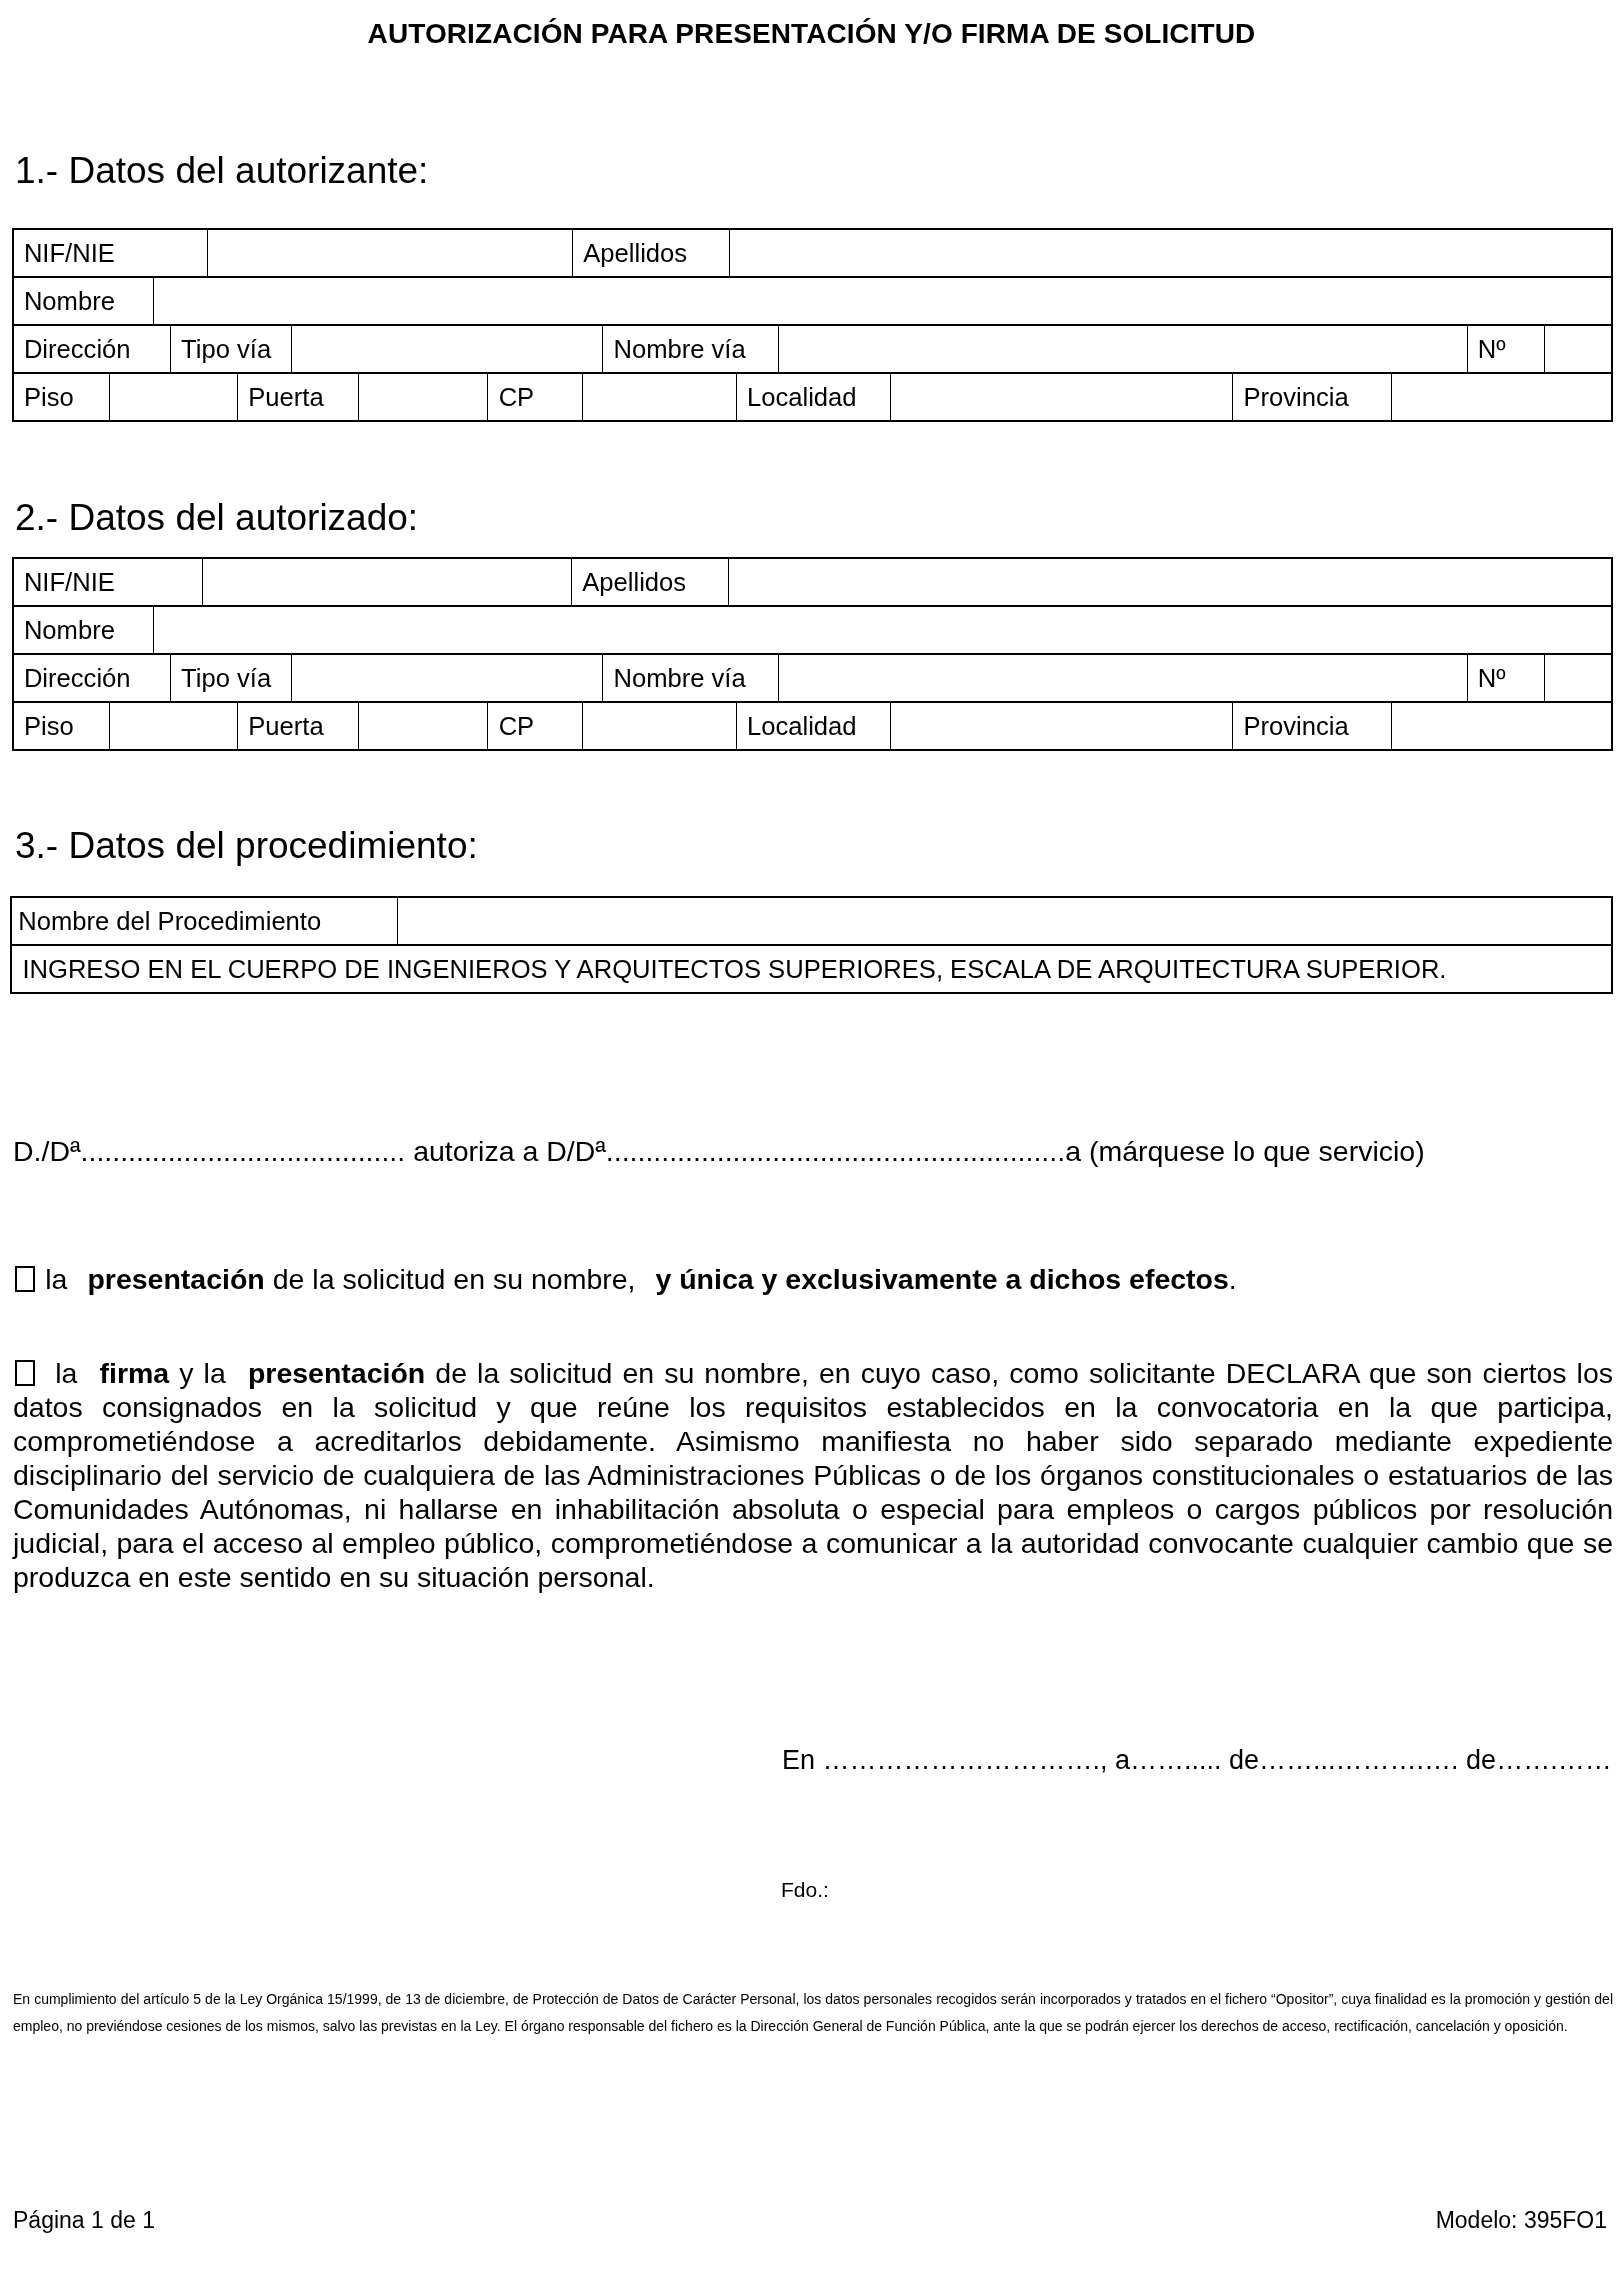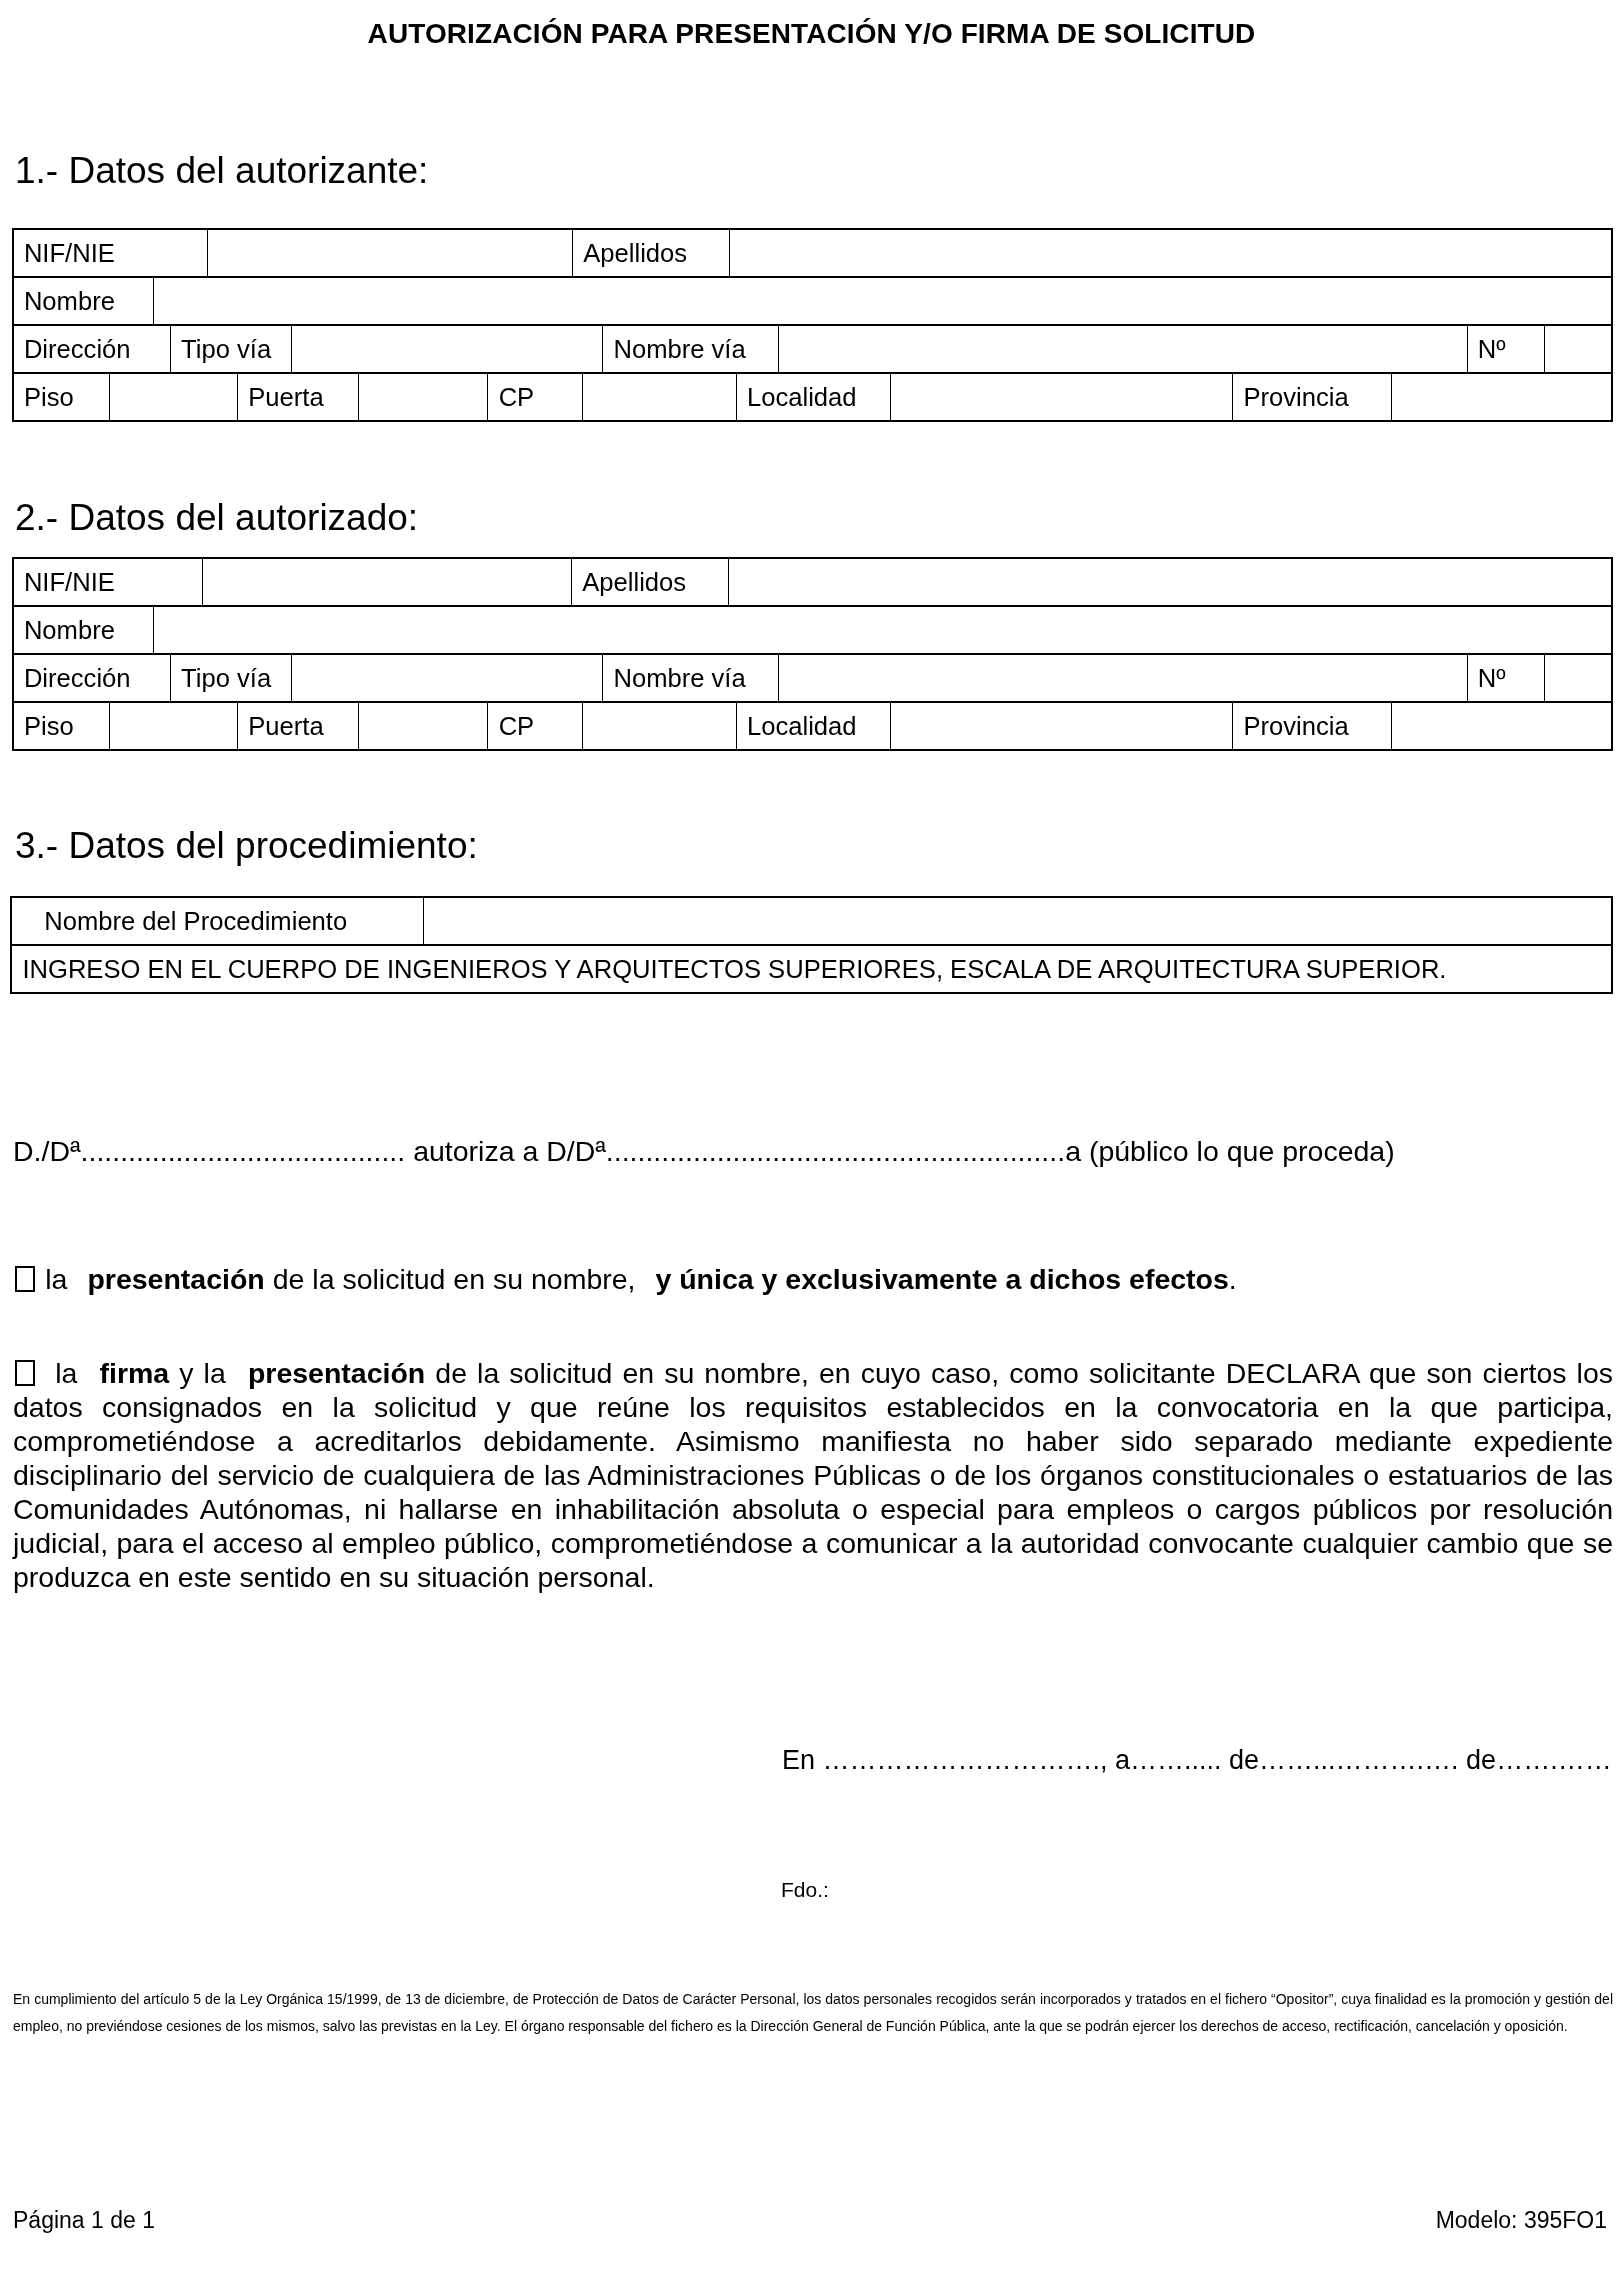--- a/index.html
+++ b/index.html
@@ -143,36 +143,36 @@
   </tbody>
     </table>
 </div>
 
 <div class="abs section-heading" style="top:825px;">3.-  Datos del procedimiento:</div>
 
 <div class="abs" style="left:10.2px; top:896px; width:1603px; border:2.9px solid #000; box-sizing:border-box;">
   <table class="rowtable" style="border-bottom:2.9px solid #000;">
     <tbody>
         <tr>
-      <td style="width:379px; padding-left:32px;" class="cell lbl">Nombre del Procedimiento</td>
+      <td style="width:379px; padding-left:6px;" class="cell lbl">Nombre del Procedimiento</td>
       <td class="cell input-cell"></td>
     </tr>
   </tbody>
     </table>
   <table class="rowtable">
     <tbody>
         <tr>
       <td class="cell">INGRESO EN EL CUERPO DE INGENIEROS Y ARQUITECTOS SUPERIORES, ESCALA DE ARQUITECTURA SUPERIOR.</td>
     </tr>
   </tbody>
     </table>
 </div>
 
 <div class="abs body-text" style="left:13px; top:1135px; white-space:nowrap;">
-  <span>D./Dª</span><span>.........................................</span><span> autoriza a D/Dª</span><span>..........................................................</span><span>a (público lo que proceda)</span>
+  <span>D./Dª</span><span>.........................................</span><span> autoriza a D/Dª</span><span>..........................................................</span><span>a (márquese lo que servicio)</span>
 </div>
 
 <div class="abs body-text" style="left:14.6px; top:1263px; white-space:nowrap;">
   <span class="checkbox"></span><span>la </span><b>presentación</b><span> de la solicitud en su nombre, </span><b>y única y exclusivamente a dichos efectos</b><span>.</span>
 </div>
 
 <div class="abs para" style="top:1356px;">
   <span class="checkbox" style="margin-left:1.5px;"></span><span> la </span><b>firma</b><span> y la </span><b>presentación</b><span> de la solicitud en su nombre, en cuyo caso, como solicitante DECLARA que son ciertos los datos consignados en la solicitud y que reúne los requisitos establecidos en la convocatoria en la que participa, comprometiéndose a acreditarlos debidamente. Asimismo manifiesta no haber sido separado mediante expediente disciplinario del servicio de cualquiera de las Administraciones Públicas o de los órganos constitucionales o estatuarios de las Comunidades Autónomas, ni hallarse en inhabilitación absoluta o especial para empleos o cargos públicos por resolución judicial, para el acceso al empleo público, comprometiéndose a comunicar a la autoridad convocante cualquier cambio que se produzca en este sentido en su situación personal.</span>
 </div>
 

